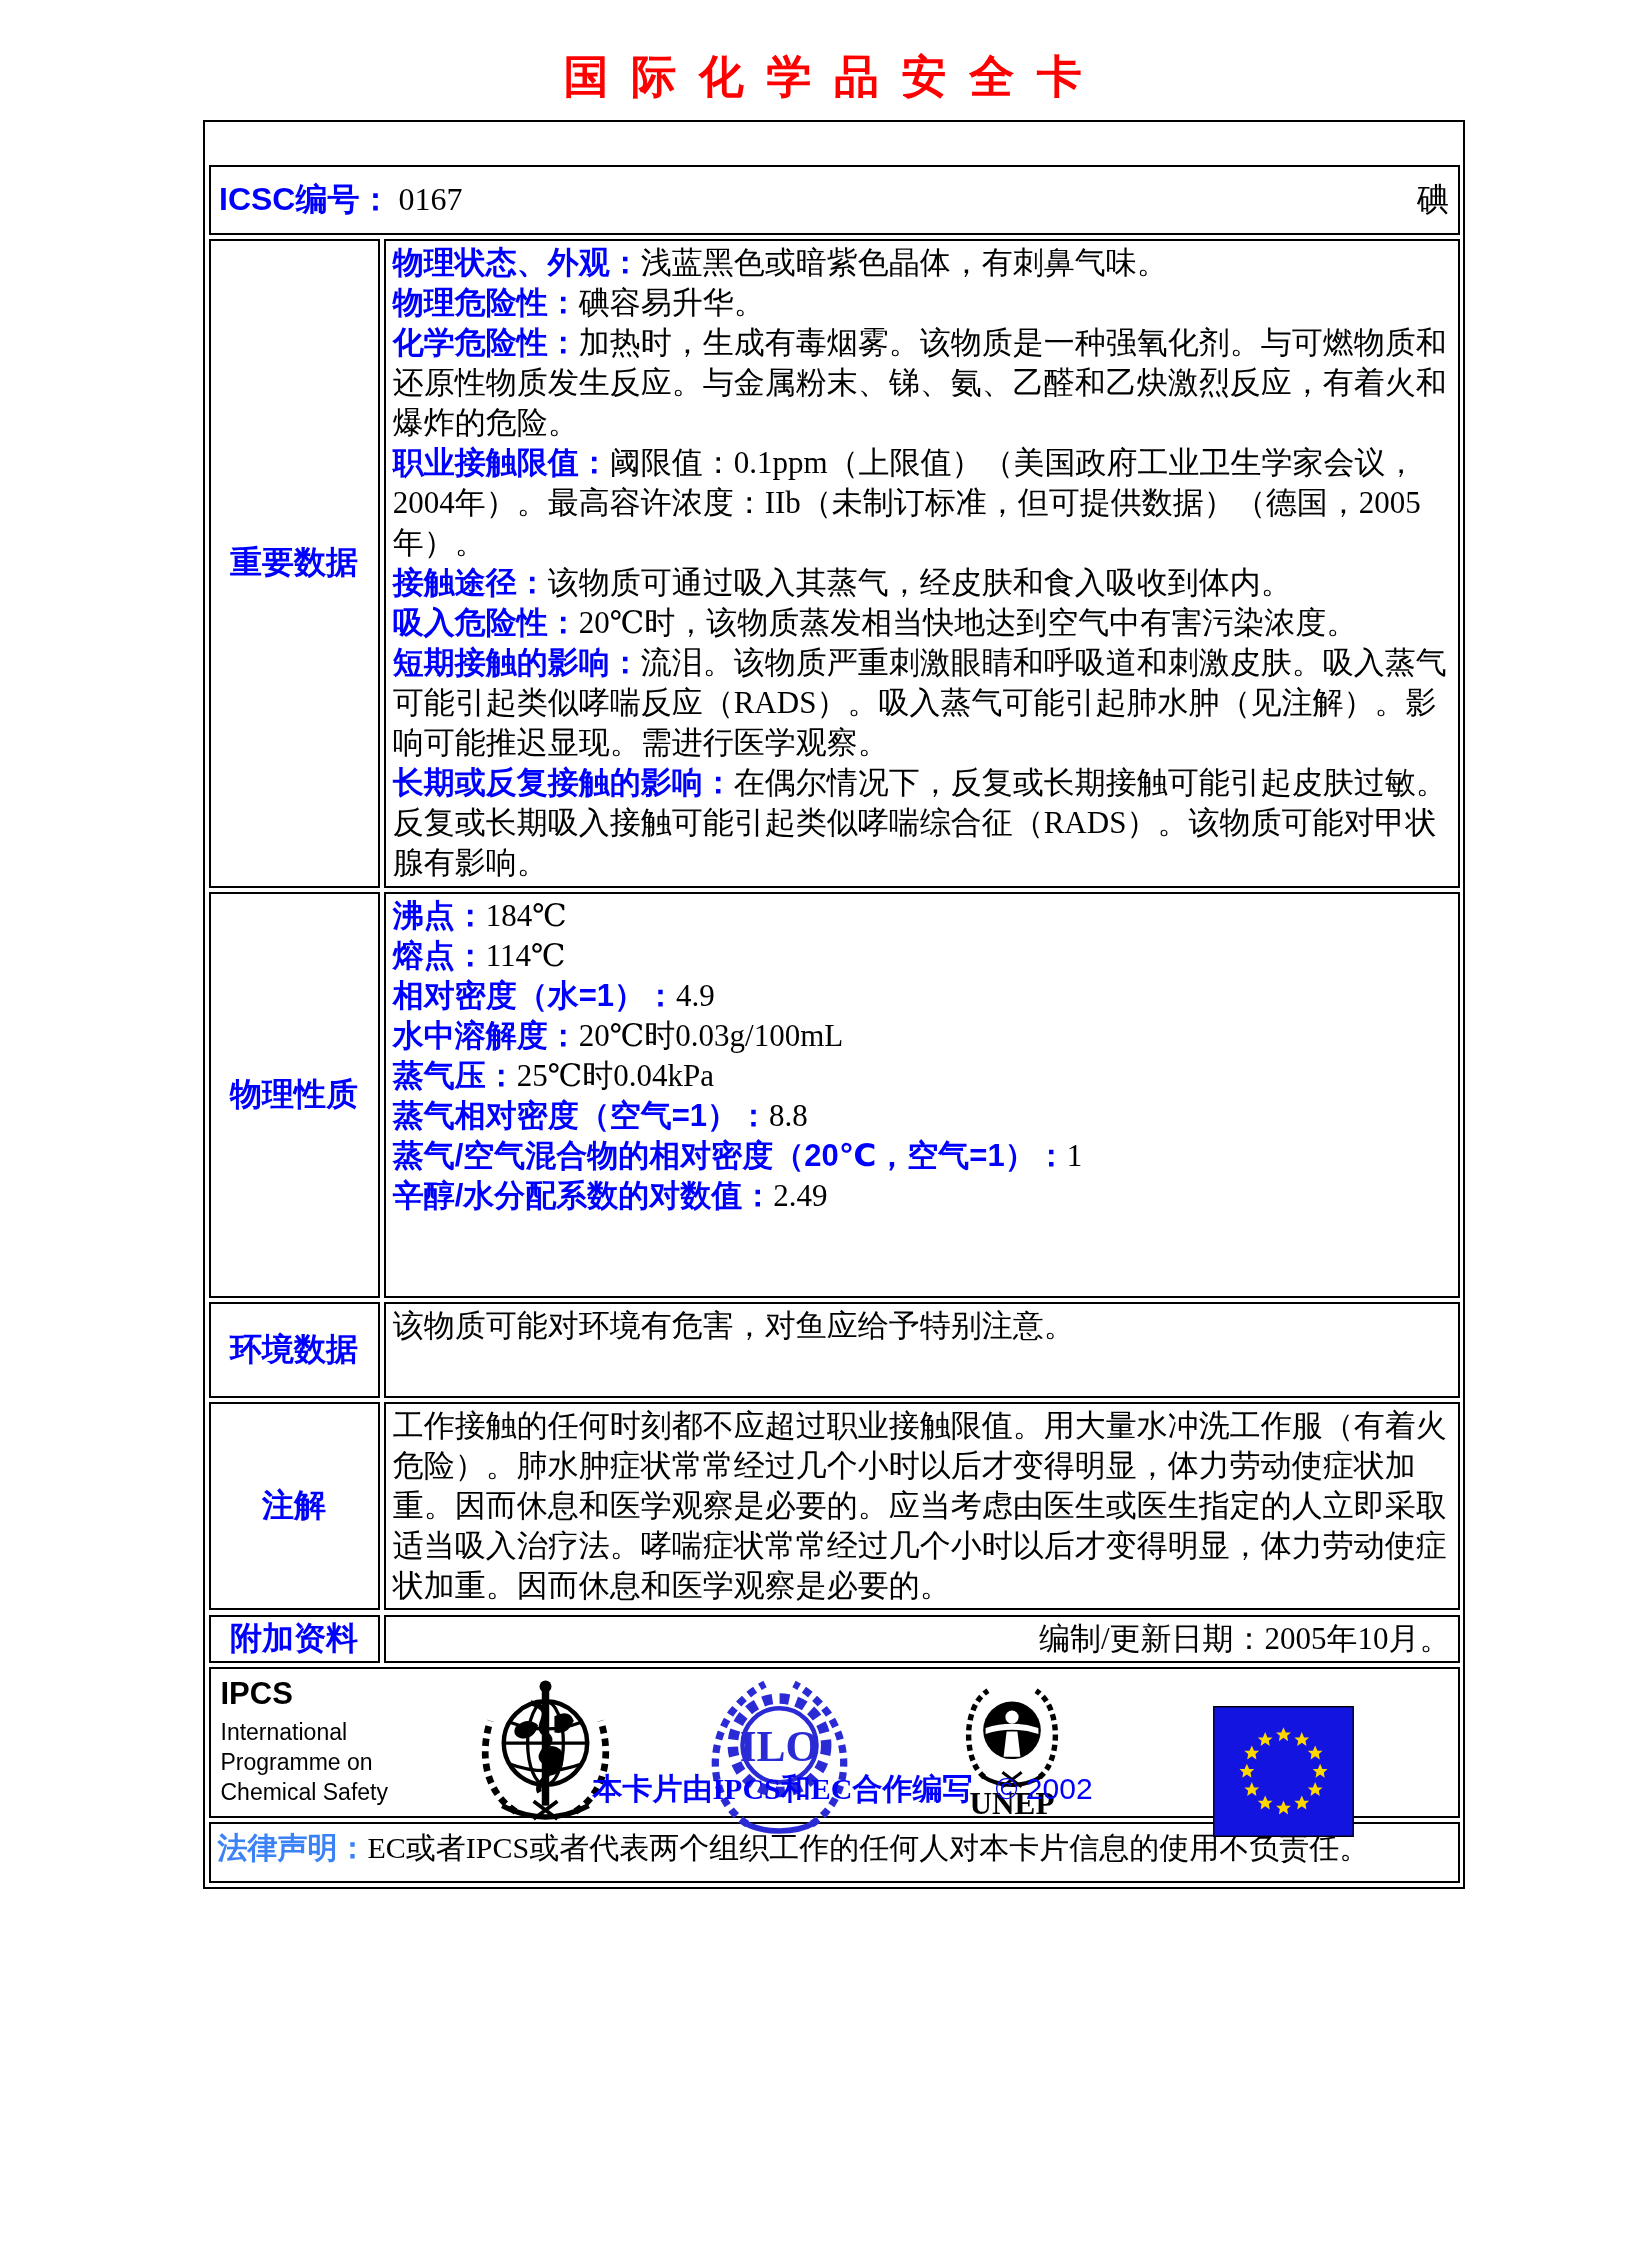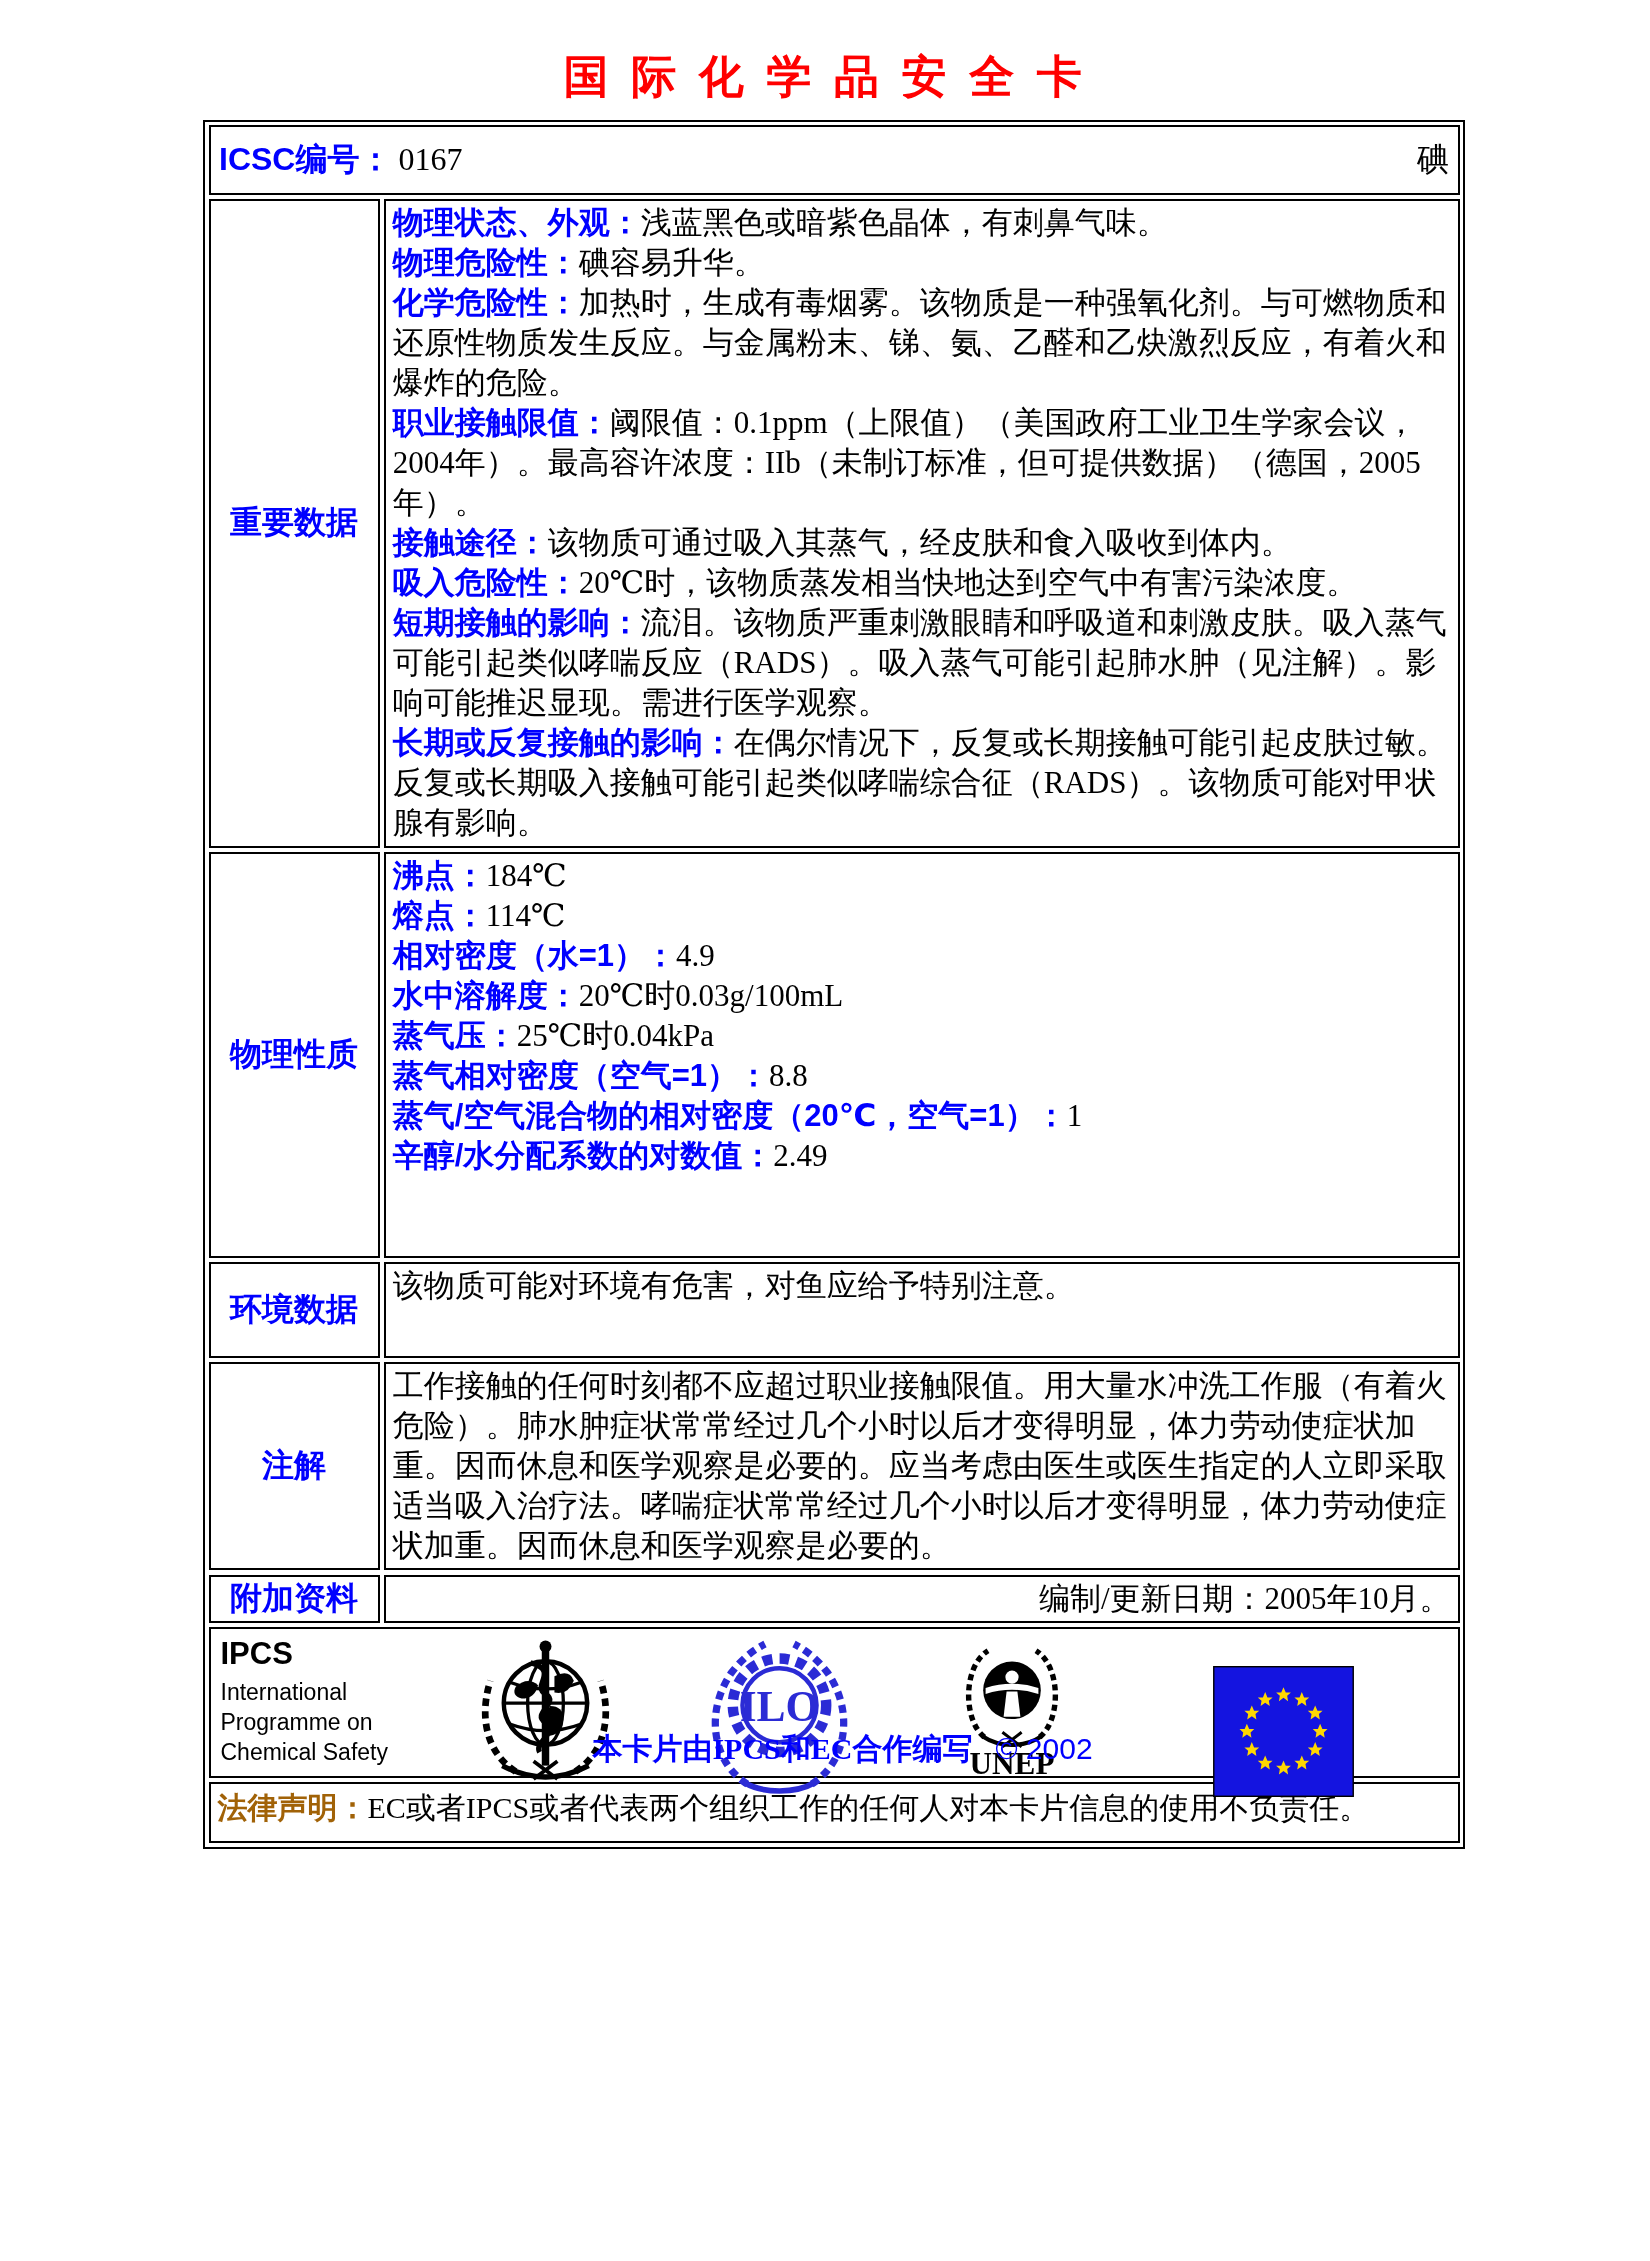--- a/index.html
+++ b/index.html
@@ -29,20 +29,21 @@
     display: flex;
     flex-direction: column;
     gap: 4.2px;
     background: #fff;
   }
   .cellbox { border: 2.1px solid #000; background: #fff; }
   .header-row {
     display: flex; justify-content: space-between; align-items: center;
     height: 70px; padding: 2.8px 8.5px;
     font-size: 32px;
+    margin-top: 40px;
   }
   .icsc-left { display: flex; align-items: baseline; gap: 7px; }
   .blue-label {
     color: #0000FF;
     font-family: "Liberation Sans", "DejaVu Sans", sans-serif;
     font-weight: 700;
   }
   .sec { display: flex; gap: 4.2px; }
   .label-cell {
     flex: 0 0 171px;
@@ -242,17 +243,17 @@
       </svg>
     </div>
 
     <div class="coop-line">
       <span class="coop-main">本卡片由IPCS和EC合作编写</span>
       <span class="coop-copy">© 2002</span>
     </div>
   </div>
 
   <div class="cellbox legal-box">
-    <span class="inline-label" style="color:#a16207">法律声明：</span><span>EC或者IPCS或者代表两个组织工作的任何人对本卡片信息的使用不负责任。</span>
+    <span class="inline-label" style="color:#3b82f6">法律声明：</span><span>EC或者IPCS或者代表两个组织工作的任何人对本卡片信息的使用不负责任。</span>
   </div>
 
 </div>
 
 
 </body></html>

